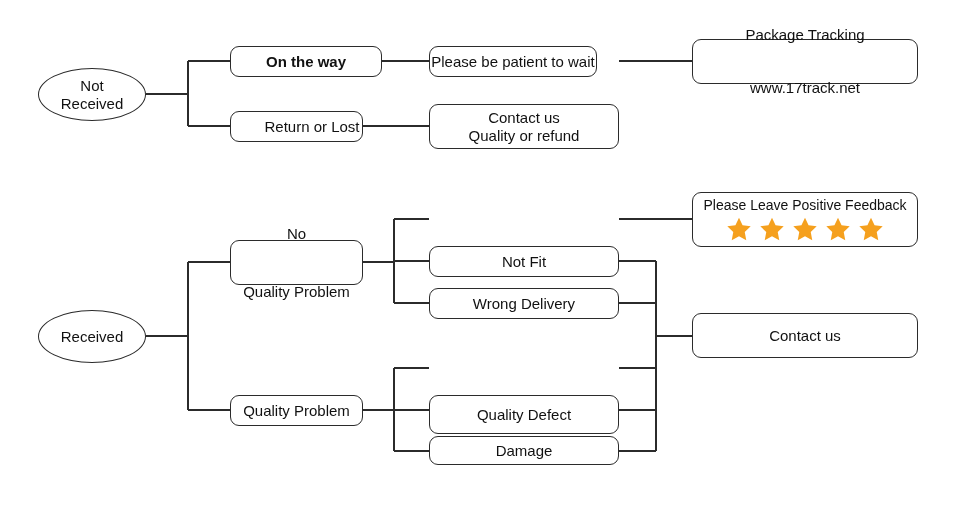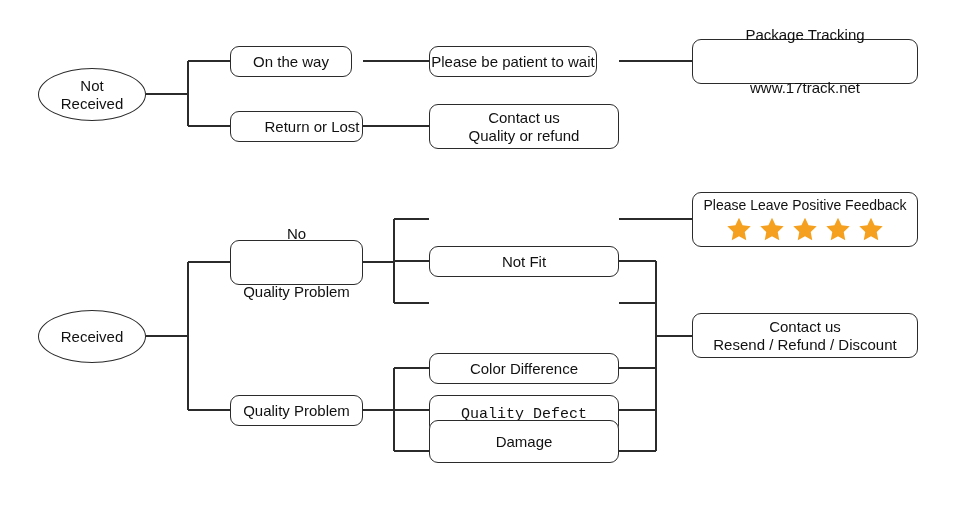--- a/index.html
+++ b/index.html
@@ -119,21 +119,21 @@
       <path d="M656,261 L656,451"></path>
       <path d="M656,336 L692,336"></path>
     </g>
   </svg>
 
   <div class="node ellipse fs15" style="left:38px; top:68px; width:108px; height:53px;justify-content:center;">
     <span class="line">Not</span>
     <span class="line">Received</span>
   </div>
 
-  <div class="node rounded fs15" style="left:230px; top:46px; width:122px; height:31px;">
+  <div class="node rounded fs15" style="left:230px; top:46px; width:152px; height:31px;font-weight:bold;">
     <span class="line">On the way</span>
   </div>
 
   <div class="node rounded fs15" style="left:230px; top:111px; width:133px; height:31px;padding-left:31px;">
     <span class="line">Return or Lost</span>
   </div>
 
   <div class="node rounded fs15" style="left:429px; top:46px; width:168px; height:31px;">
     <span class="line">Please be patient to wait</span>
   </div>
@@ -159,30 +159,30 @@
 
   <div class="node rounded fs15" style="left:230px; top:395px; width:133px; height:31px;">
     <span class="line">Quality Problem</span>
   </div>
 
 
   <div class="node rounded fs15" style="left:429px; top:246px; width:190px; height:31px;">
     <span class="line">Not Fit</span>
   </div>
 
-
-  <div class="node rounded fs15" style="left:429px; top:353px; width:190px; height:31px;">
-    <span class="line">Color Difference</span>
-  </div>
-
-  <div class="node rounded fs15" style="left:429px; top:395px; width:190px; height:39px;font-family:Liberation Mono, monospace;">
+  <div class="node rounded fs15" style="left:429px; top:288px; width:190px; height:31px;">
+    <span class="line">Wrong Delivery</span>
+  </div>
+
+
+  <div class="node rounded fs15" style="left:429px; top:395px; width:190px; height:39px;">
     <span class="line">Quality Defect</span>
   </div>
 
-  <div class="node rounded fs15" style="left:429px; top:420px; width:190px; height:43px;">
+  <div class="node rounded fs15" style="left:429px; top:436px; width:190px; height:29px;">
     <span class="line">Damage</span>
   </div>
 
   <div class="node rounded fs14" style="left:692px; top:192px; width:226px; height:55px;">
     <span class="line">Please Leave Positive Feedback</span>
     <span class="stars">
       <span class="star">
         <svg width="26" height="26" viewBox="0 0 24 24" aria-hidden="true">
           <path d="M12 1.6l3.3 6.9 7.5 1-5.5 5.3 1.4 7.5L12 18.7 5.3 22.3l1.4-7.5L1.2 9.5l7.5-1z" fill="#f5a01e"></path>
         </svg>
@@ -205,16 +205,15 @@
       <span class="star">
         <svg width="26" height="26" viewBox="0 0 24 24" aria-hidden="true">
           <path d="M12 1.6l3.3 6.9 7.5 1-5.5 5.3 1.4 7.5L12 18.7 5.3 22.3l1.4-7.5L1.2 9.5l7.5-1z" fill="#f5a01e"></path>
         </svg>
       </span>
     </span>
   </div>
 
   <div class="node rounded fs15" style="left:692px; top:313px; width:226px; height:45px;">
     <span class="line">Contact us</span>
-    <span class="line">Resend / Refund / Discount</span>
   </div>
 
 </div>
 
 </body></html>

